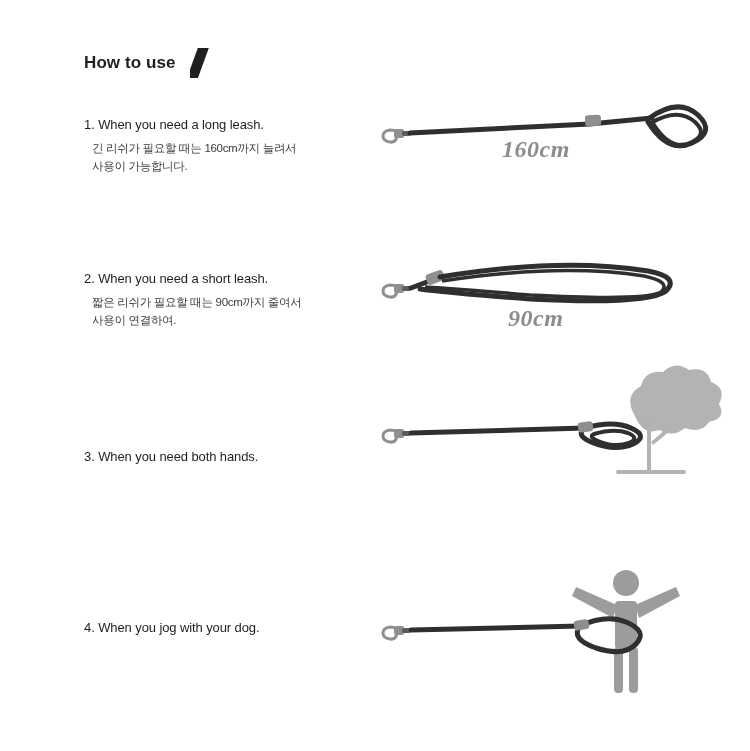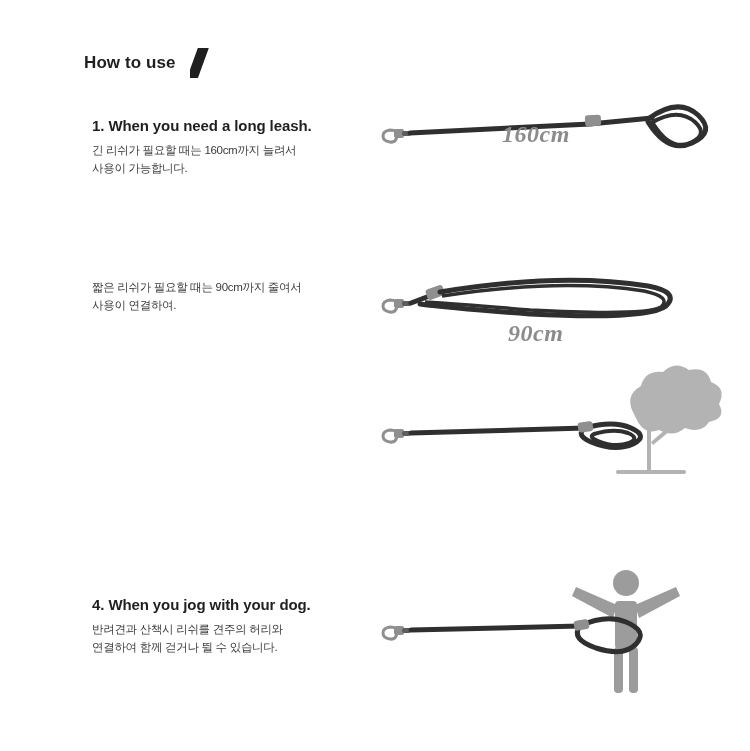--- a/index.html
+++ b/index.html
@@ -58,58 +58,58 @@
 
   
   .step {
     position: absolute;
     left: 84px;
     width: 300px;
   }
   .step-1 { top: 117px; }
   .step-2 { top: 271px; }
   .step-3 { top: 449px; }
-  .step-4 { top: 596px; }
+  .step-4 { top: 620px; }
 
   .step-title {
-    font-size: 15px;
-    font-weight: bold;
+    font-size: 13px;
+    font-weight: normal;
     color: #1f1f1f;
     letter-spacing: -0.1px;
-    margin: 0 0 7px 8px;
+    margin: 0 0 7px 0;
     white-space: nowrap;
   }
   .step-desc {
     font-size: 11.5px;
     line-height: 1.55;
     color: #3a3a3a;
     letter-spacing: -0.3px;
     white-space: pre-line;
     margin: 8px;
   }
 
   
   .art {
     position: absolute;
   }
   .art-1 { left: 380px; top: 88px; width: 320px; height: 110px; }
-  .art-2 { left: 380px; top: 262px; width: 320px; height: 100px; }
+  .art-2 { left: 380px; top: 247px; width: 320px; height: 100px; }
   .art-3 { left: 380px; top: 372px; width: 320px; height: 130px; }
   .art-4 { left: 380px; top: 565px; width: 320px; height: 130px; }
 
   .measure {
     position: absolute;
     font-family: "Liberation Serif", serif;
     font-style: italic;
     font-weight: bold;
     font-size: 24px;
     color: #8c8c8c;
     letter-spacing: 0.5px;
   }
-  .measure-1 { left: 122px; top: 33px; text-align: center; }
+  .measure-1 { left: 122px; top: 48px; text-align: center; }
   .measure-2 { left: 128px; top: 58px; }
 
   svg { display: block; overflow: visible; }
 </style>
 </head>
 <body>
 
 <div class="page">
 
   <div class="header">
@@ -117,31 +117,31 @@
     <div class="header-slash"></div>
   </div>
 
   <div class="step step-1">
     <p class="step-title">1. When you need a long leash.</p>
     <p class="step-desc">긴 리쉬가 필요할 때는 160cm까지 늘려서
 사용이 가능합니다.</p>
   </div>
 
   <div class="step step-2">
+    <p class="step-title">2. When you need a short leash.</p>
     <p class="step-desc">짧은 리쉬가 필요할 때는 90cm까지 줄여서
 사용이 연결하여.</p>
   </div>
 
   <div class="step step-3">
+    <p class="step-title">3. When you need both hands.</p>
   </div>
 
   <div class="step step-4">
     <p class="step-title">4. When you jog with your dog.</p>
-    <p class="step-desc">반려견과 산책시 리쉬를 견주의 허리와
-연결하여 함께 걷거나 뛸 수 있습니다.</p>
   </div>
 
   <div class="art art-1">
     <svg width="320" height="110" viewBox="0 0 320 110">
 
       <g>
         <path d="M10 42 q-7 1 -7 6 q0 5 7 6 q6 1 7 -6 q1 -6 -7 -6 z" fill="none" stroke="#8f8f8f" stroke-width="3"></path>
         <rect x="14" y="41" width="10" height="9" rx="2" fill="#8f8f8f"></rect>
         <rect x="22" y="43" width="9" height="5" rx="2" fill="#5d5d5d"></rect>
       </g>

